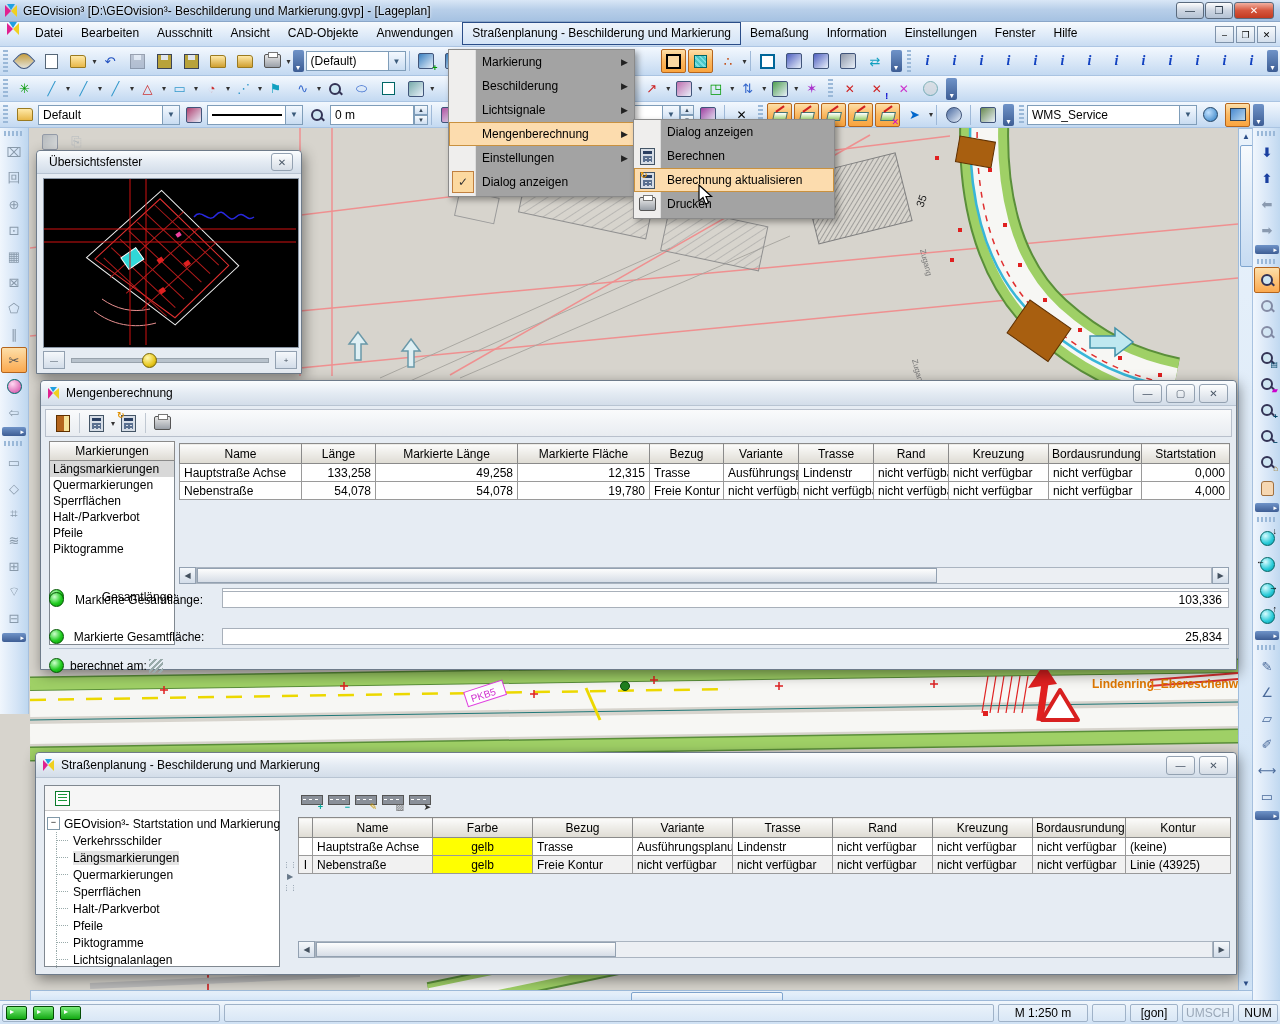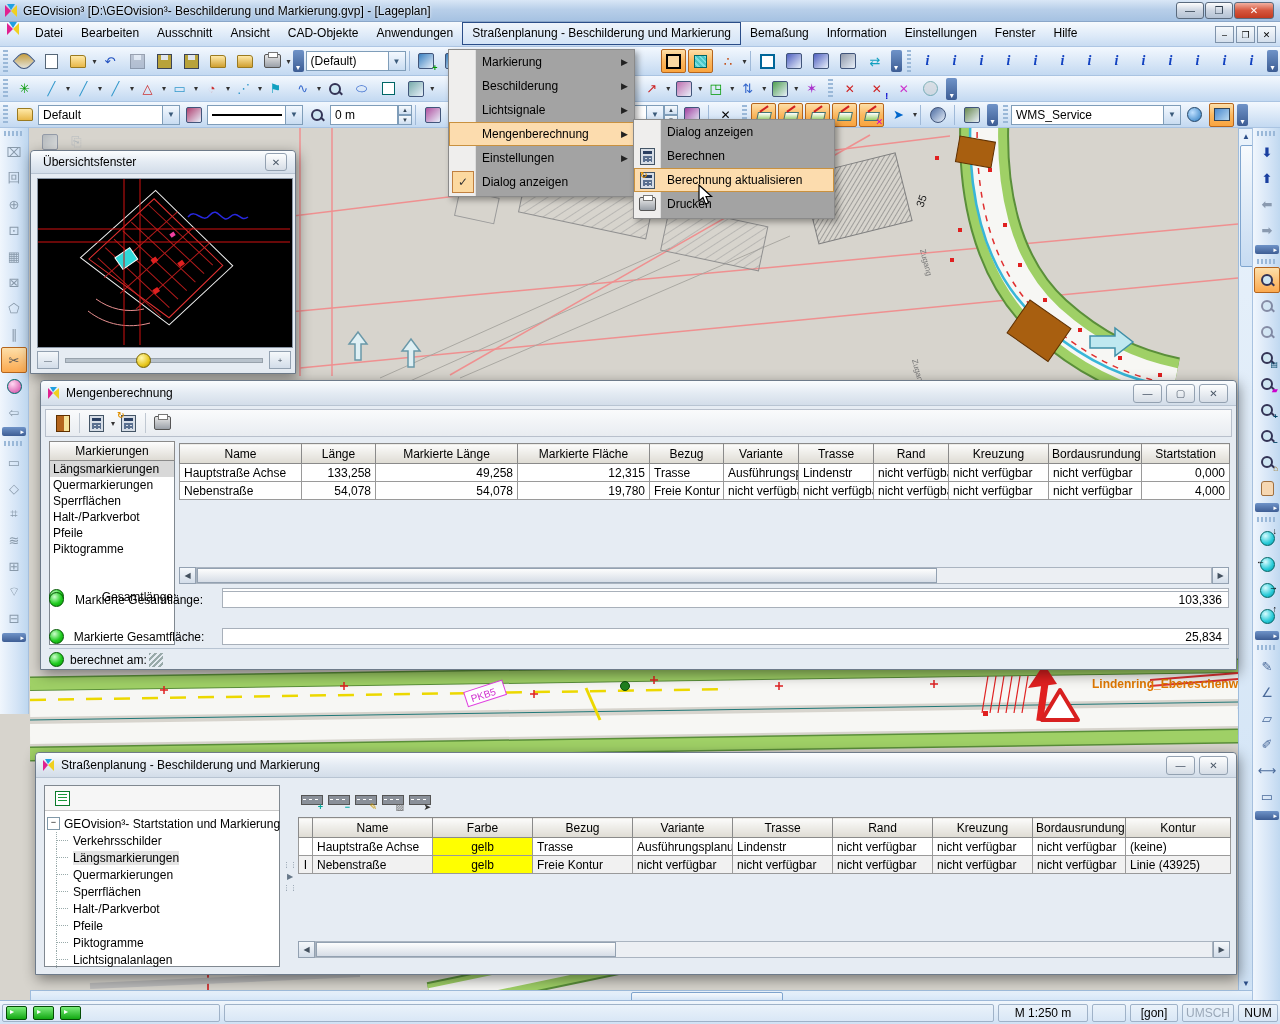--- a/index.html
+++ b/index.html
@@ -418,21 +418,21 @@
   <div class="ti">
       <span class="blob" style="--c1:#b04070"></span>
     </div>
   <div class="combo" style="width:96px">
     <span class="cval"><span style="display:inline-block;width:70px;height:2px;background:#000;vertical-align:middle"></span></span>
     <span class="cbtn">▼</span>
   </div>
   <div class="ti">
       <span class="i-mag"></span>
     </div>
-  <div class="combo" style="width:68px">
+  <div class="combo" style="width:84px">
     <span class="cval">0 m</span>
   </div>
   <div class="spin">
       <span>▲</span>
       <span>▼</span>
     </div>
   <div class="tsep"></div>
   <div class="ti">
       <span class="blob" style="--c1:#b050a0"></span>
     </div>
@@ -695,21 +695,21 @@
 
 <div class="abs" style="left:36px;top:130px;display:flex">
   <div class="ti dis">
       <span class="blob" style="--c1:#8a98a8"></span>
     </div>
   <div class="ti dis">
       <span class="gray-gl">⎘</span>
     </div>
 </div>
 
-<div class="abs dlg" style="left:30px;top:150px;width:266px;height:224px;z-index:20">
+<div class="abs dlg" style="left:36px;top:150px;width:266px;height:224px;z-index:20">
   <div class="dlg-title" style="height:22px">
     <span class="ttl">Übersichtsfenster</span>
     <div class="dlg-btns" style="top:2px">
         <div class="dlgb" style="width:20px;height:16px">✕</div>
       </div>
   </div>
   <div class="abs" style="left:6px;top:27px;width:254px;height:168px;border:1px solid #8a96a5;background:#000">
     <svg width="252" height="166" viewBox="0 0 252 166">
       <g transform="translate(122,84) rotate(-35)">
         <polygon points="-62,-50 38,-62 58,44 -28,56" fill="none" stroke="#efefef" stroke-width="1"></polygon>
@@ -874,21 +874,21 @@
     <span class="i-led"></span>
     <span class="sumlabel" style="width:150px">Markierte Gesamtlänge:</span>
     <span class="sumfield" style="flex:1;margin-left:8px">103,336</span>
   </div>
   <div class="sumrow" style="left:8px;top:247px;width:1180px">
     <span class="i-led"></span>
     <span class="sumlabel" style="width:150px">Markierte Gesamtfläche:</span>
     <span class="sumfield" style="flex:1;margin-left:8px">25,834</span>
   </div>
 
-  <div class="sumrow" style="left:8px;top:267px;width:1180px;border-top:1px solid #b8c4d2;padding-top:3px">
+  <div class="sumrow" style="left:8px;top:267px;width:1180px;border-top:1px solid #b8c4d2;padding-top:9px">
     <span class="i-led"></span>
     <span style="margin-left:6px;white-space:nowrap">berechnet am:</span>
     <span style="width:14px;height:14px;margin-left:2px;background:repeating-linear-gradient(135deg,#9aa 0 2px,transparent 2px 4px)"></span>
   </div>
 </div>
 
 <div class="abs dlg" style="left:35px;top:752px;width:1202px;height:223px">
   <div class="dlg-title">
     <svg width="13" height="13">
         <polygon points="1,1 6,6 1,12" fill="#e02090"></polygon>

